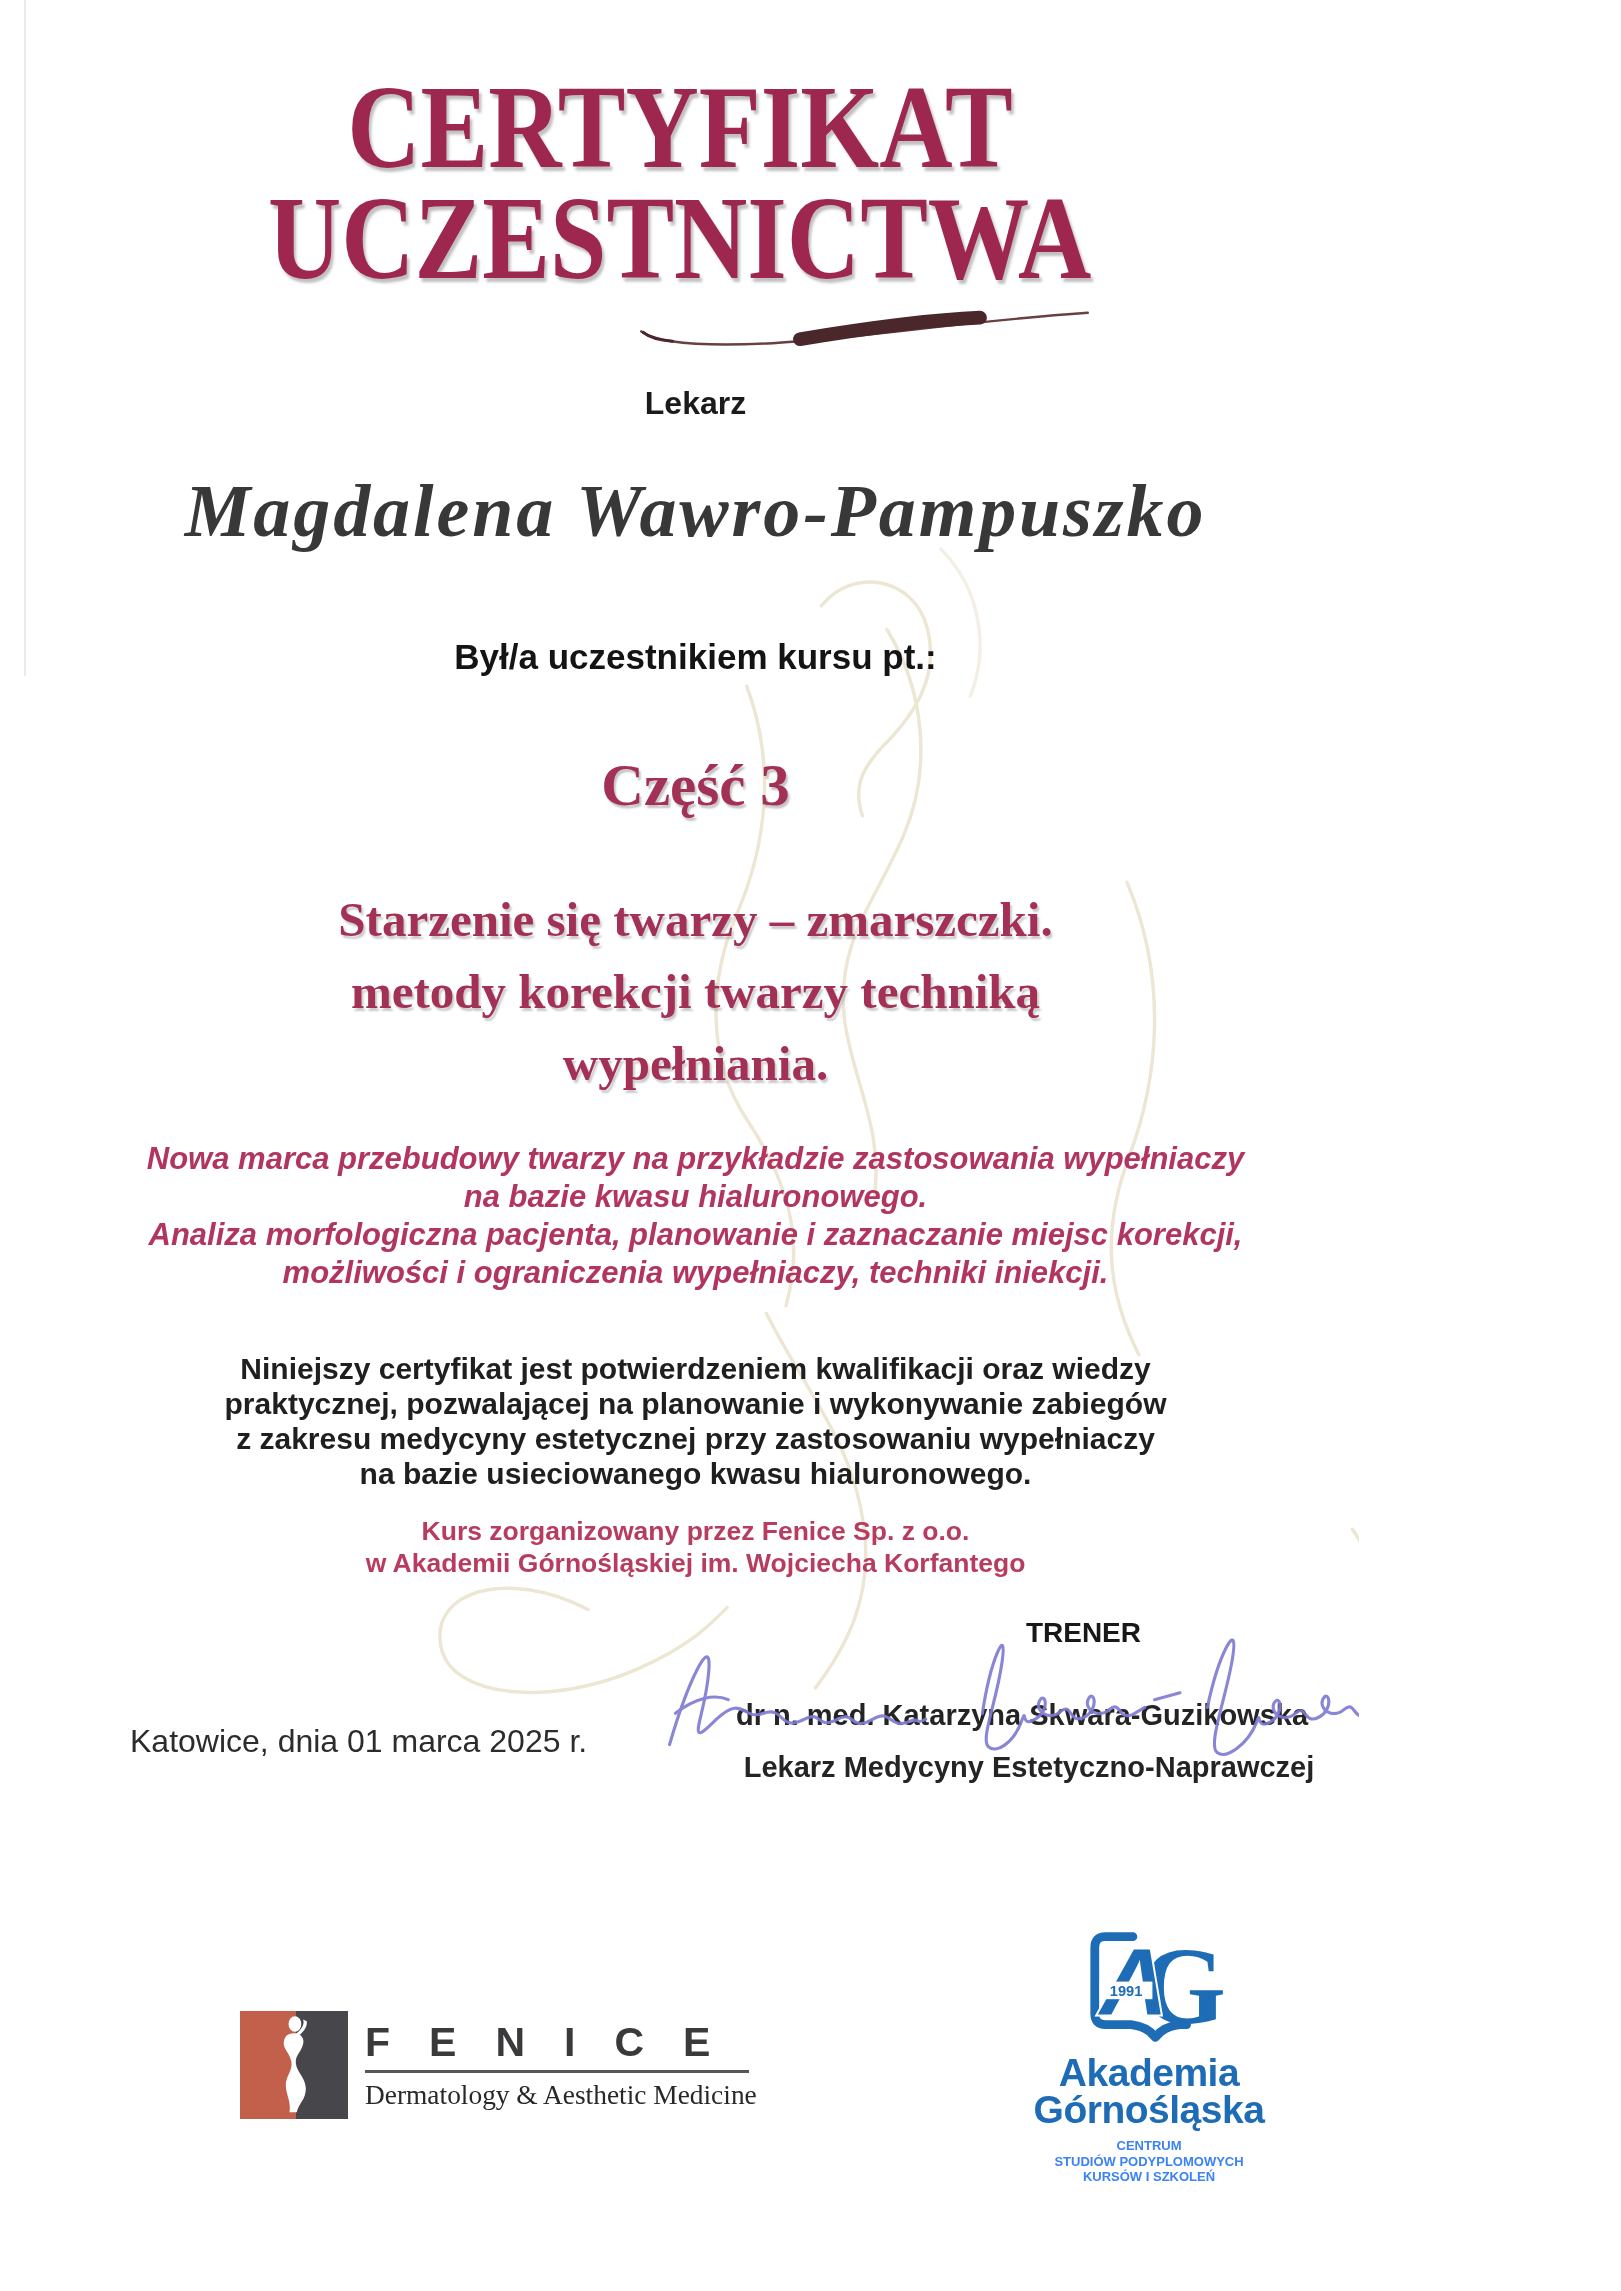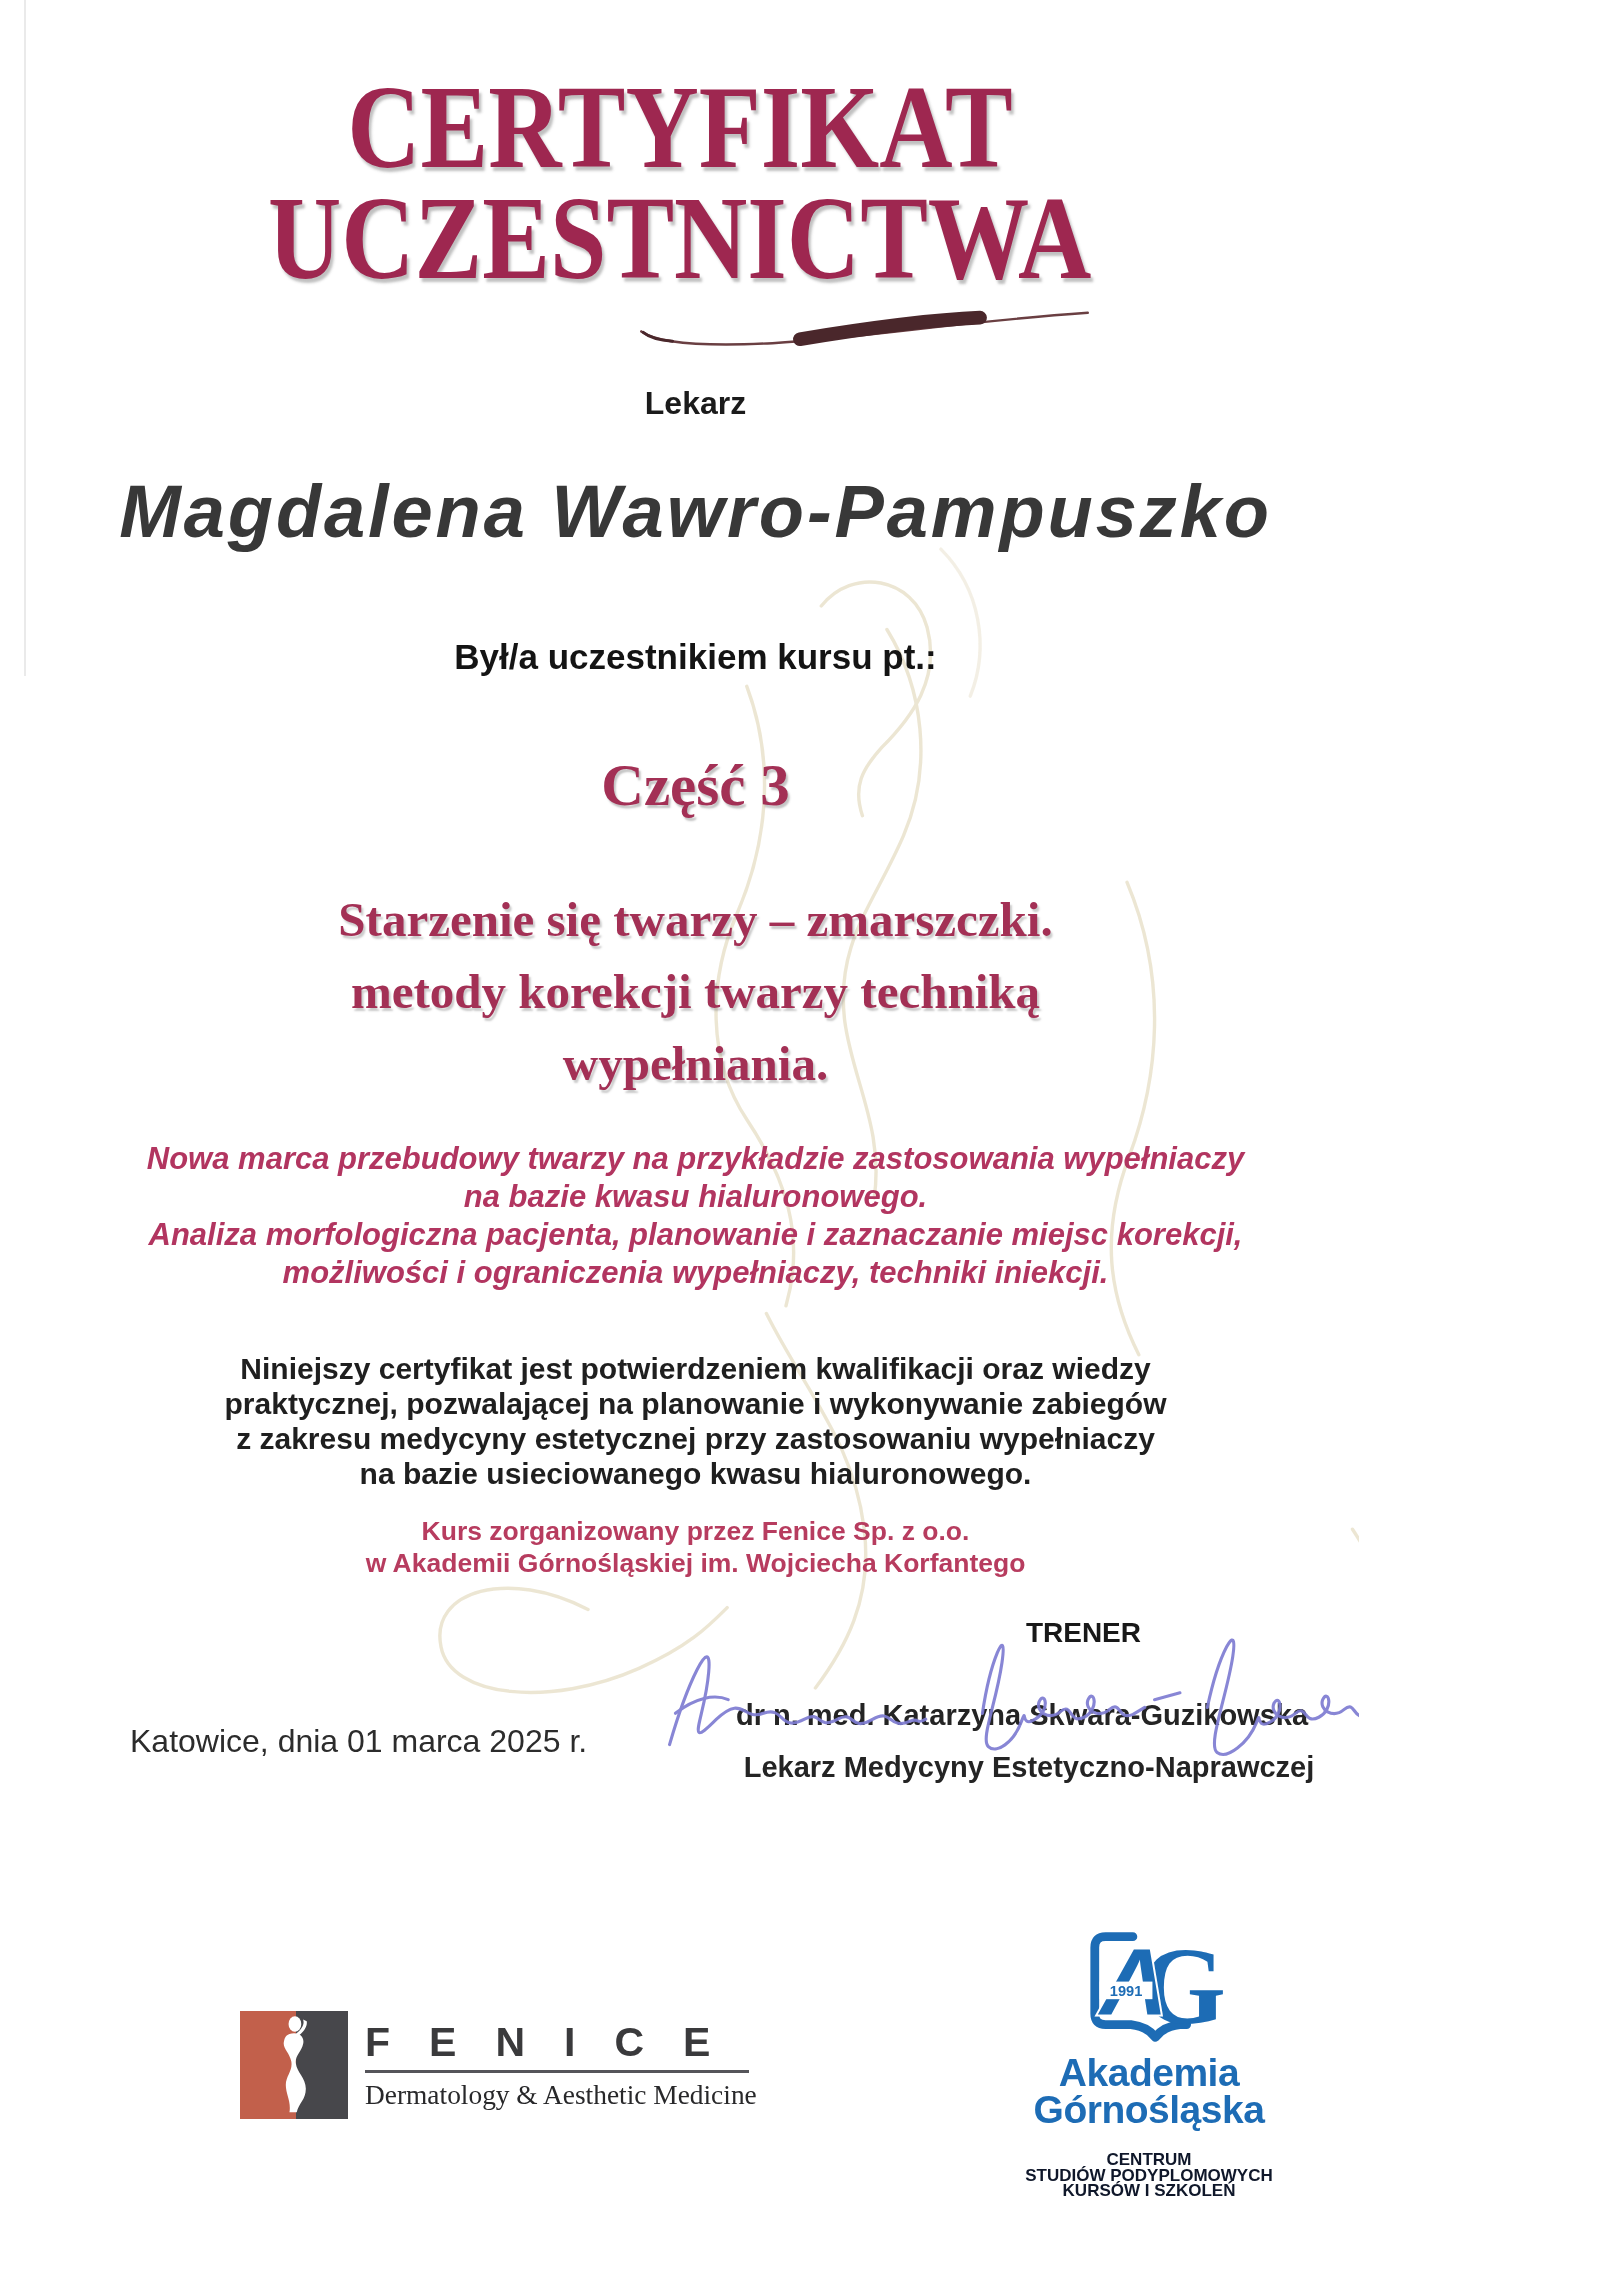--- a/index.html
+++ b/index.html
@@ -25,21 +25,21 @@
     text-shadow:2.9px 3.9px 2.9px rgba(115,115,115,.45);
     z-index:2;
   }
   .title-line span{display:inline-block;transform:scaleX(.86);transform-origin:center;}
   .title-1{top:69px;}
   .title-2{top:180px;}
 
   .recipient-label{top:385px;font-size:32px;font-weight:700;color:#1b1b1b;z-index:2;}
   .recipient-name{
     top:469px;font-size:74px;font-weight:700;font-style:italic;
-    color:#383838;letter-spacing:2.9px;z-index:2;
+    color:#383838;letter-spacing:2.9px;z-index:2;font-family:Liberation Serif, serif;
   }
   .course-intro{top:637px;font-size:35px;font-weight:700;color:#141414;z-index:2;}
   .course-part{
     top:751px;font-family:"Liberation Serif",serif;font-weight:700;
     font-size:59px;color:#a33055;text-shadow:2px 2.9px 2px rgba(125,125,125,.45);z-index:2;
   }
   .course-title{
     top:884px;font-family:"Liberation Serif",serif;font-weight:700;
     font-size:49px;line-height:72px;color:#a33055;
     text-shadow:2px 2.9px 2px rgba(125,125,125,.4);z-index:2;
@@ -88,21 +88,21 @@
   }
 
   
   .ag{left:1002px;top:1921px;width:294px;text-align:center;z-index:2;}
   .ag-monogram{display:block;margin:0 auto;}
   .ag-name{
     font-size:39px;line-height:37px;font-weight:800;color:#1d6cb5;
     letter-spacing:-0.5px;margin-top:4px;
   }
   .ag-sub{
-    font-size:17px;line-height:15.7px;font-weight:700;color:#0f172a;margin-top:24px;
+    font-size:13px;line-height:15.7px;font-weight:700;color:#3b82f6;margin-top:10px;
   }
   .curve-svg{position:absolute;left:1372px;top:1833px;z-index:1;}
 </style>
 </head>
 <body>
 
 <div class="page">
 
   <div class="scan-line"></div>
 

